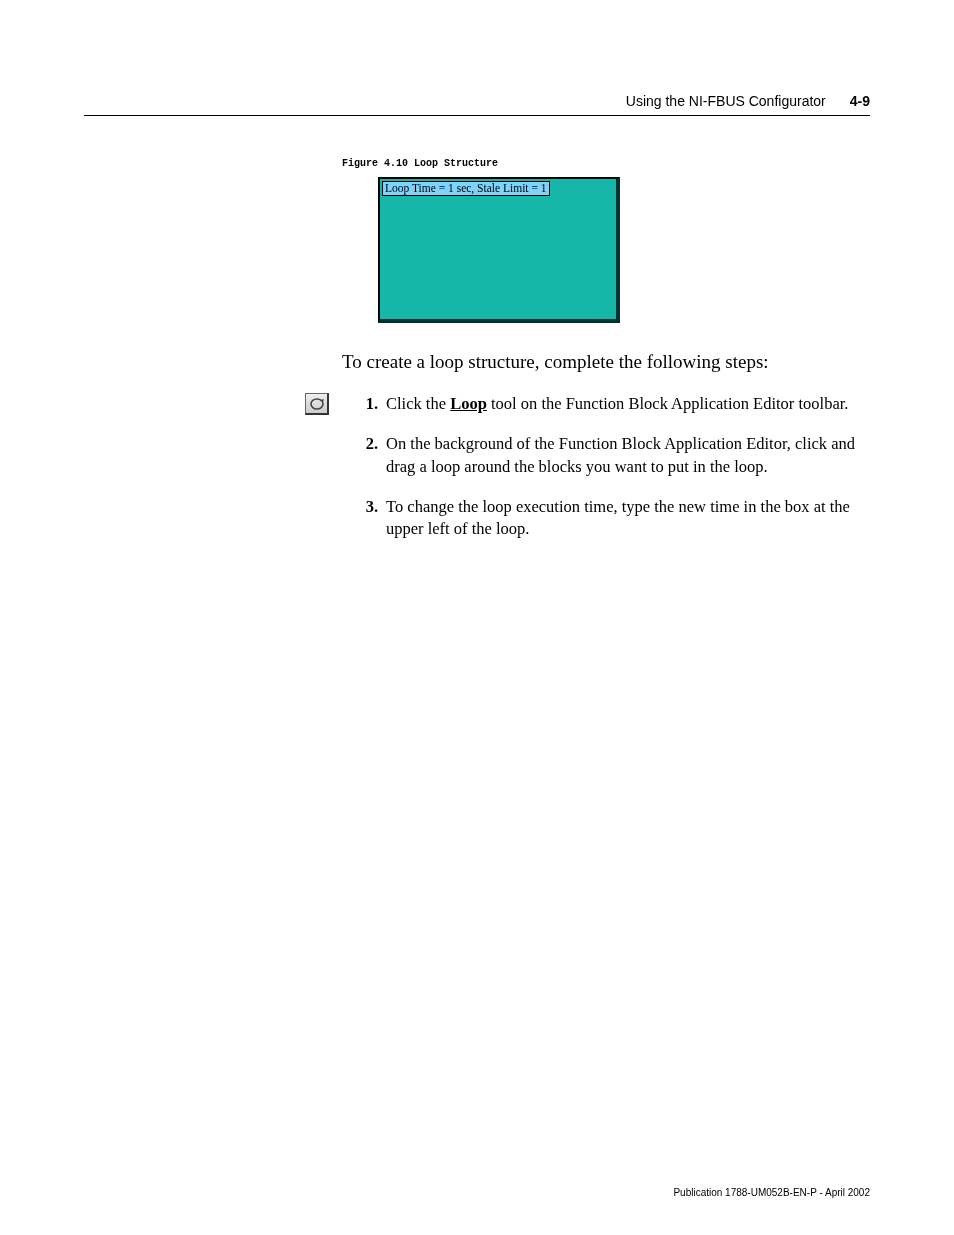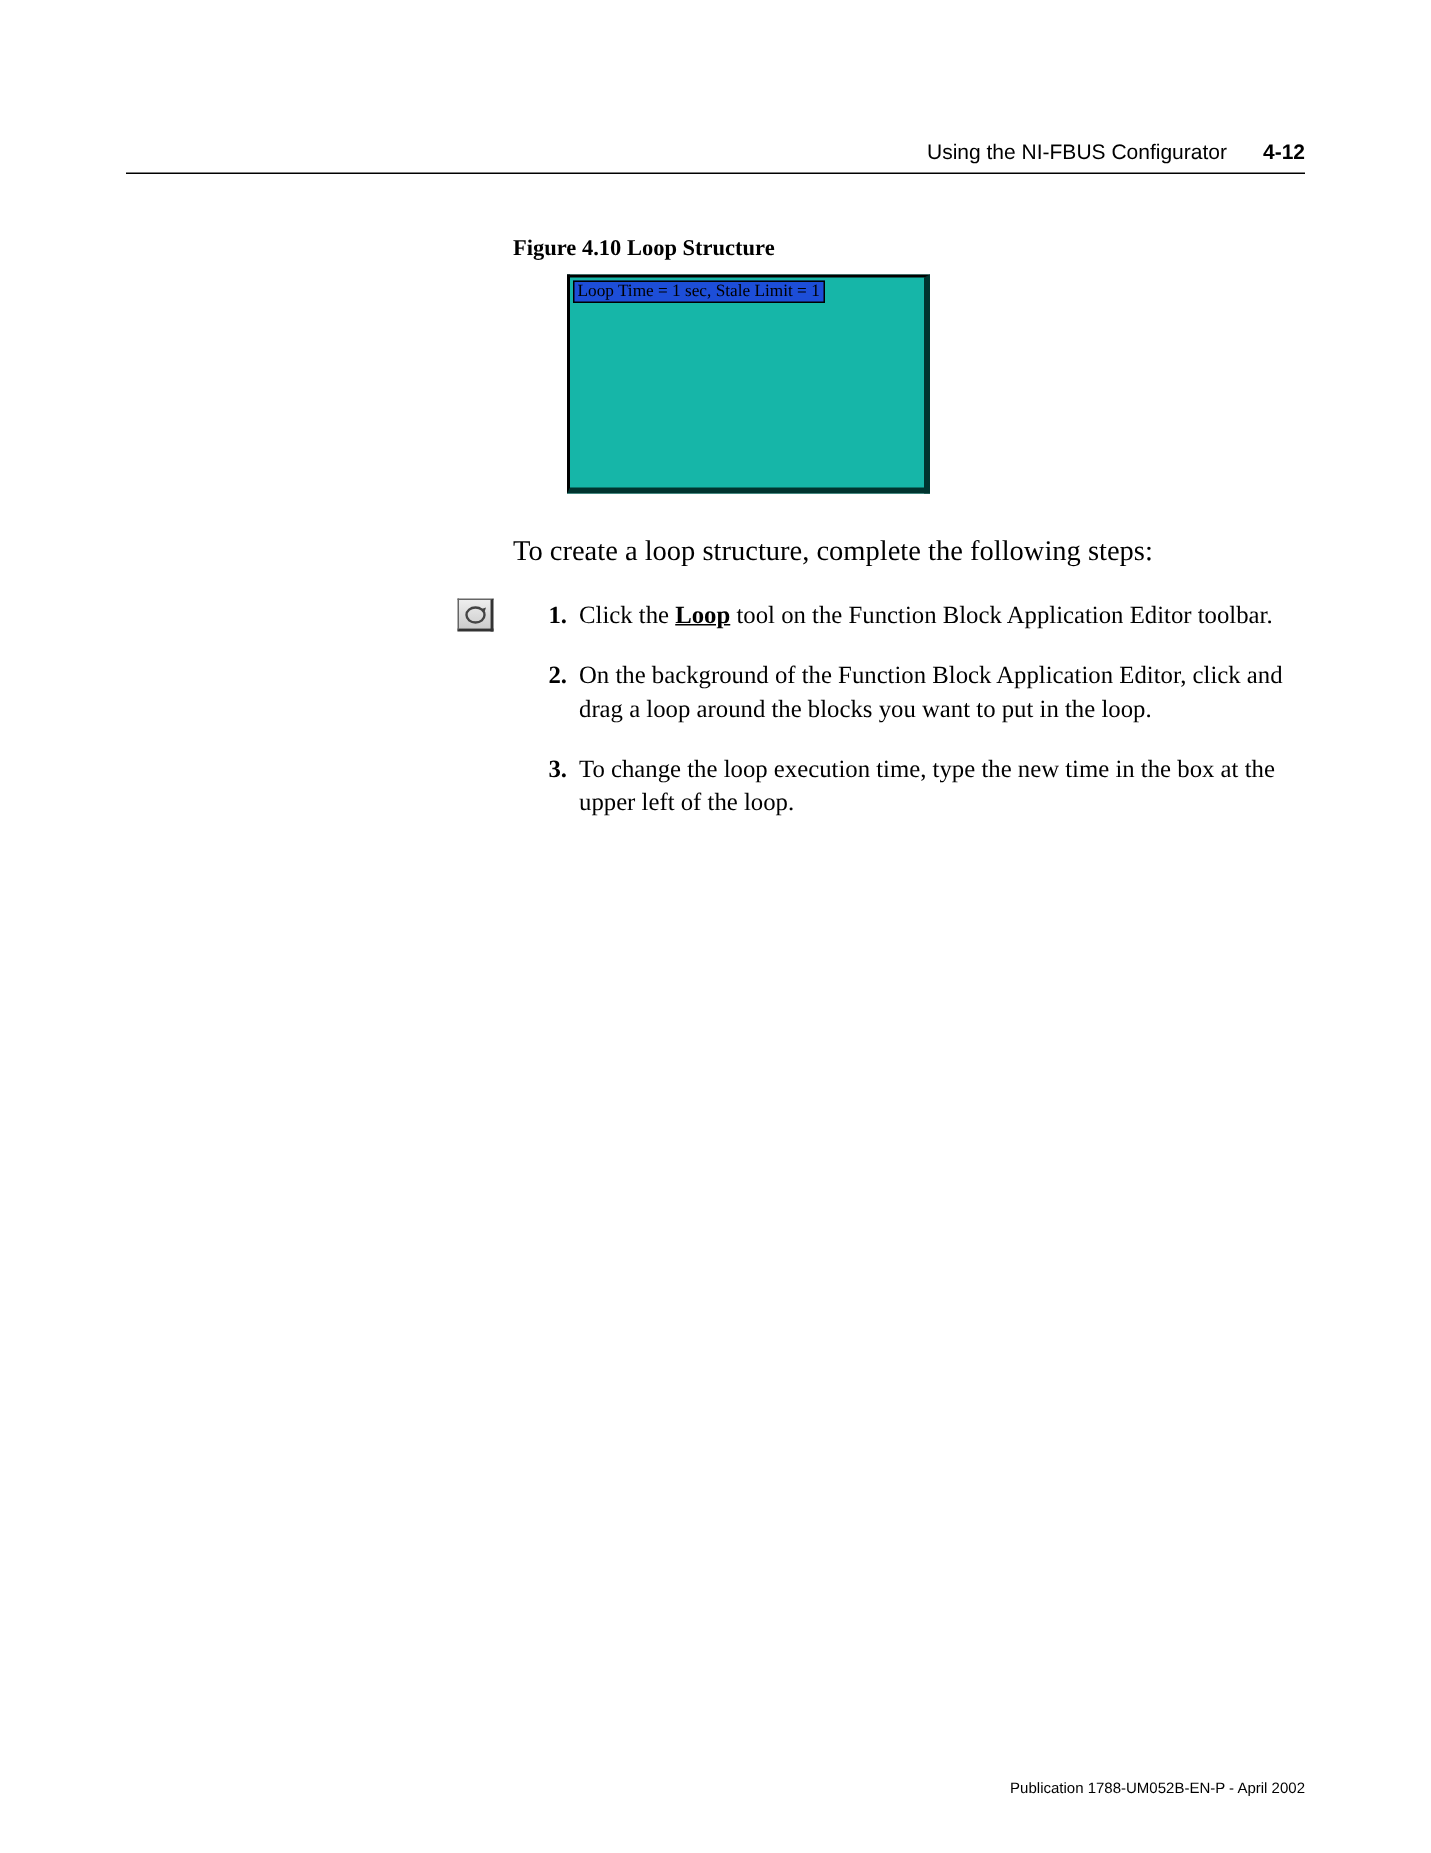--- a/index.html
+++ b/index.html
@@ -4,33 +4,33 @@
 <style>
   * { box-sizing: border-box; margin: 0; padding: 0; }
   html, body { width: 954px; height: 1235px; background: #fff; font-family: Georgia, 'Times New Roman', serif; color: #000; }
   .page { position: relative; width: 954px; height: 1235px; padding: 72px 84px 60px 84px; margin-top: 21px; }
   .header { display: flex; justify-content: flex-end; align-items: baseline; gap: 24px; font-family: Arial, Helvetica, sans-serif; font-size: 14px; }
   .header .title { font-weight: 400; }
   .header .pageno { font-weight: 700; }
   .hr { border: none; border-top: 1.2px solid #000; margin-top: 6px; }
   .content { margin-left: 258px; margin-top: 42px; width: 530px; }
   .intro { font-size: 16.5px; line-height: 1.35; }
-  .figcap { font-family: Liberation Serif, serif; font-weight: 700; font-size: 15px; margin-top: 24px; }
+  .figcap { font-family: Liberation Mono, monospace; font-weight: 700; font-size: 10px; margin-top: 24px; }
   .figure-wrap { margin-top: 8px; margin-left: 36px; }
   .loopbox {
     width: 242px; height: 146px;
     background: #16b6a8;
     border: 2px solid #000;
     border-right: 4px solid #00342f;
     border-bottom: 4px solid #00342f;
     position: relative;
   }
   .loopbox .label {
     position: absolute; top: 2px; left: 2px;
-    background: #1d4ed8; border: 1px solid #000;
+    background: #7dd3fc; border: 1px solid #000;
     font-family: 'Times New Roman', serif;
     font-size: 11.5px;
     padding: 0 2px 1px 2px;
     white-space: nowrap;
   }
   .lead { font-size: 19px; margin-top: 28px; }
   .steps-area { position: relative; margin-top: 20px; }
   .margin-icon { position: absolute; left: -37px; top: 0; }
   .margin-icon .btn {
     width: 24px; height: 22px;
@@ -50,21 +50,21 @@
     font-family: Arial, Helvetica, sans-serif; font-size: 10px;
   }
 </style>
 </head>
 <body>
 
 <div class="page">
 
   <div class="header">
     <span class="title">Using the NI-FBUS Configurator</span>
-    <span class="pageno">4-12</span>
+    <span class="pageno">4-9</span>
   </div>
   <hr class="hr">
 
   <div class="content">
 
 
     <div class="figcap">Figure 4.10 Loop Structure</div>
 
     <div class="figure-wrap">
       <div class="loopbox">

